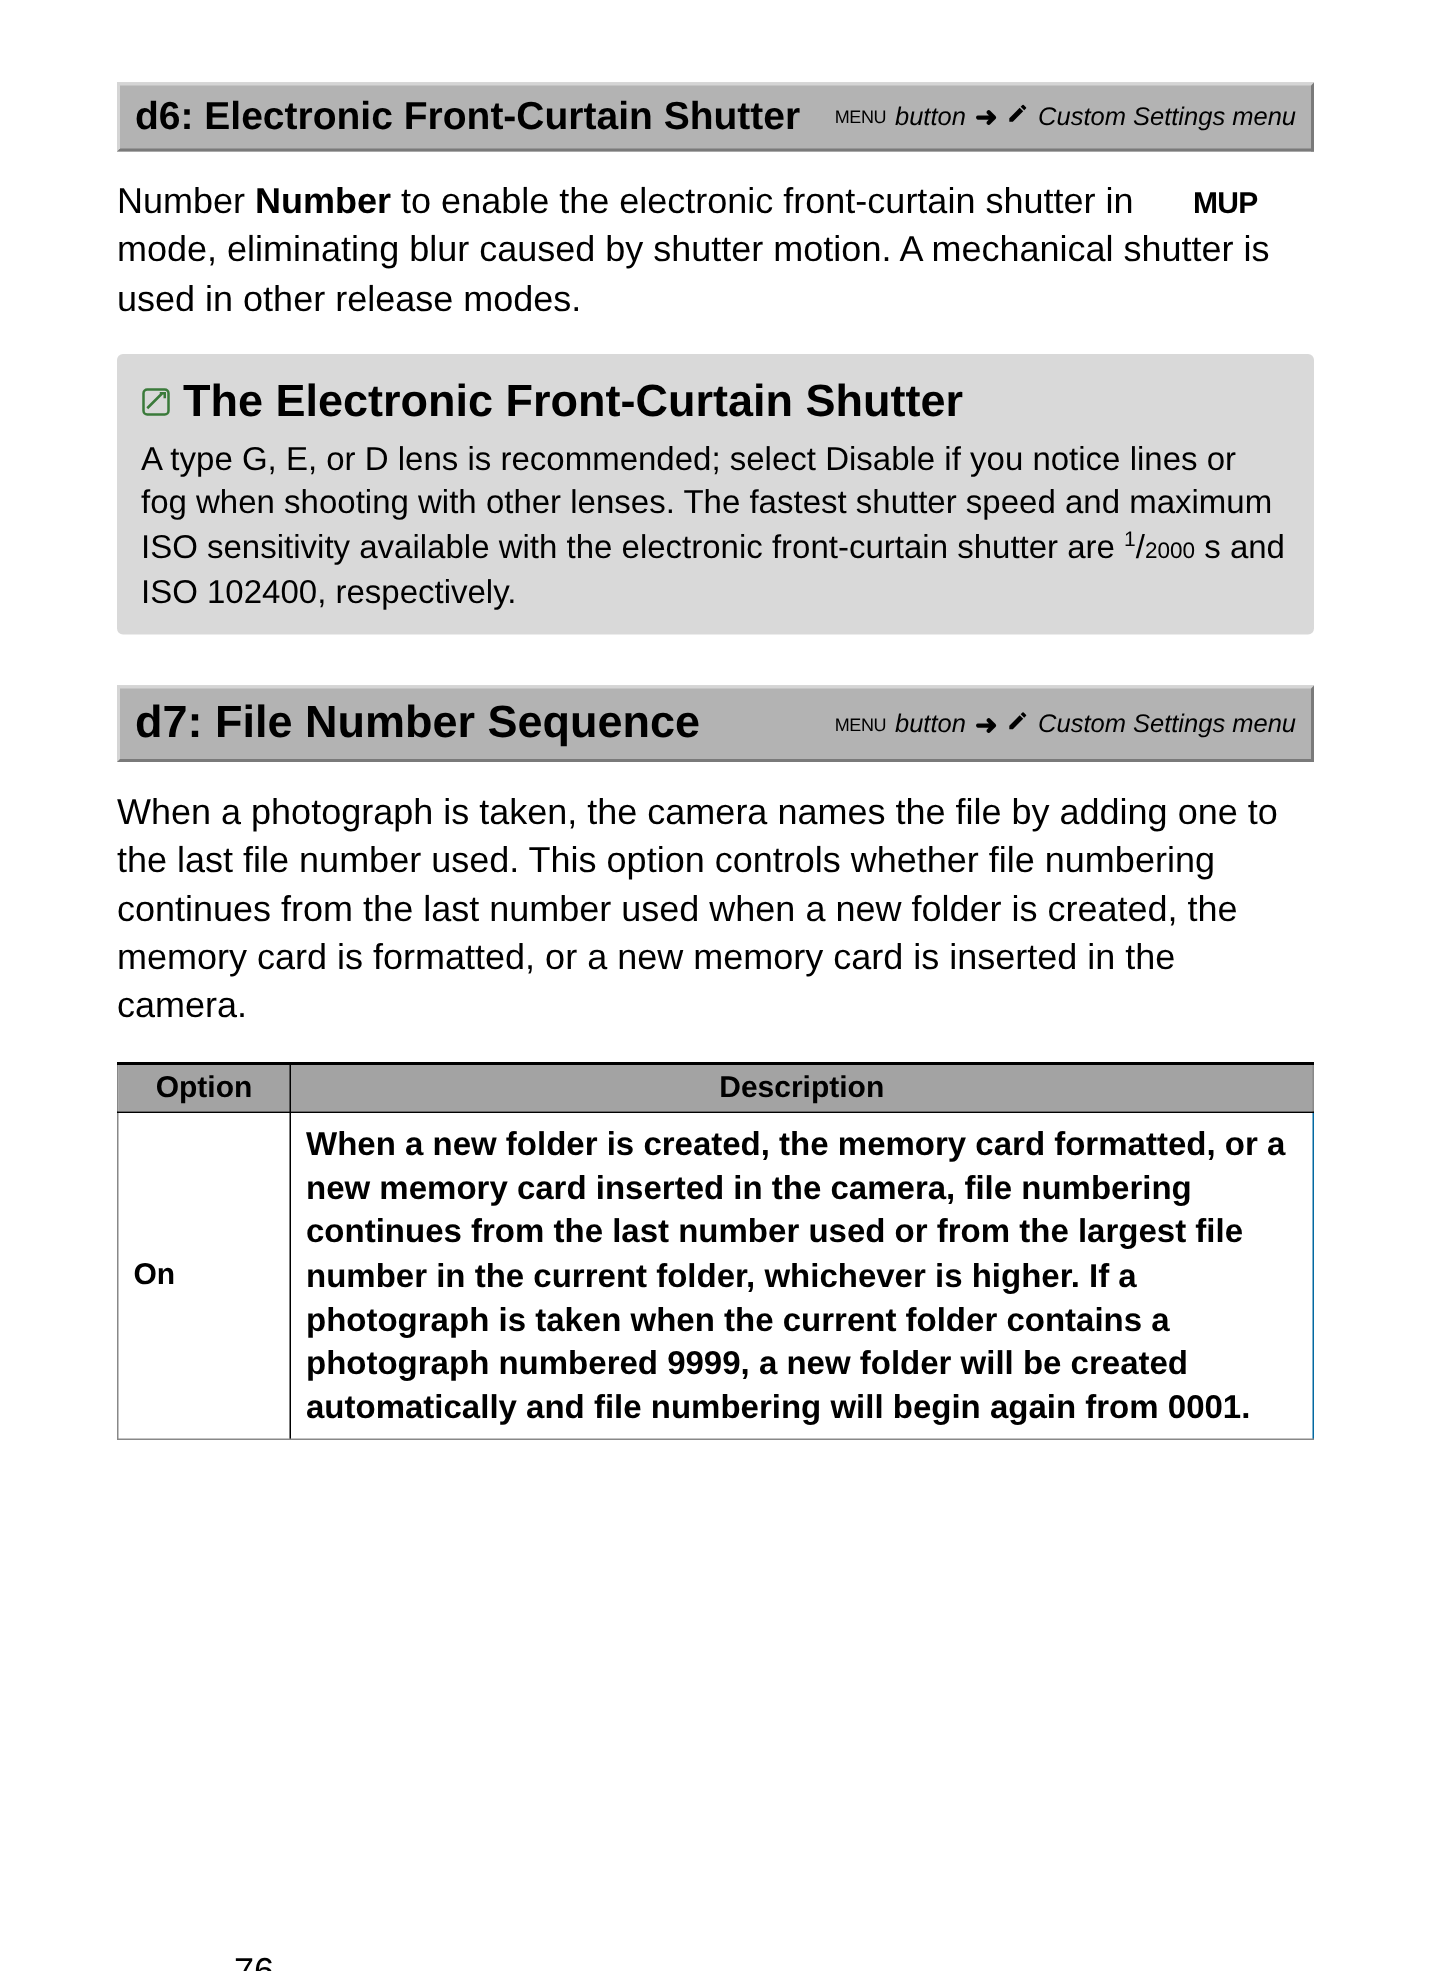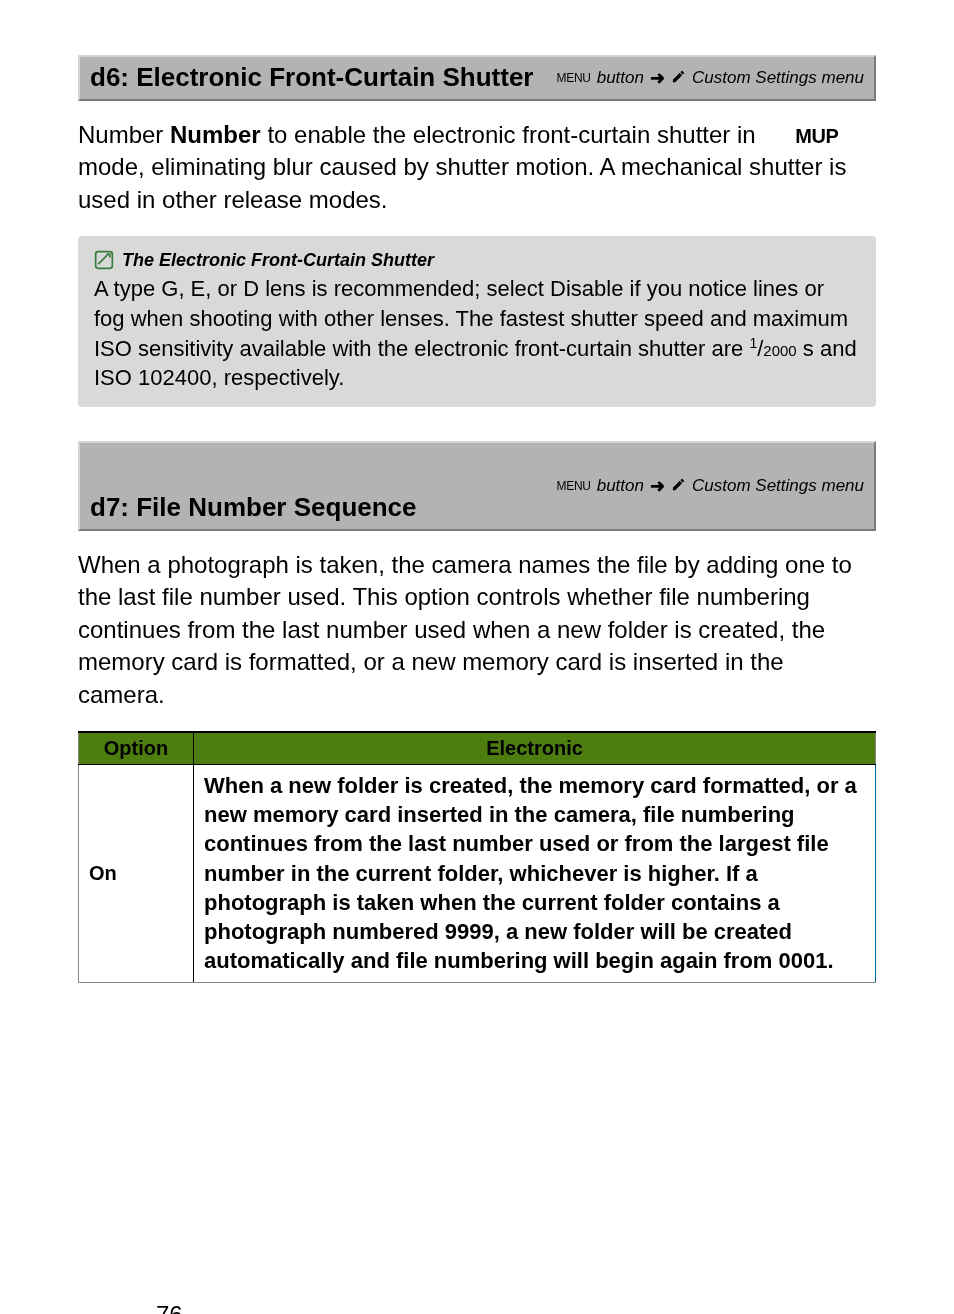--- a/index.html
+++ b/index.html
@@ -25,22 +25,21 @@
       justify-content: space-between;
       margin-bottom: 18px;
     }
     .section-title {
       font-family: "Segoe UI", Arial, sans-serif;
       font-weight: 700;
       font-size: 26px;
       line-height: 1.15;
     }
     .section-title.single {
-      font-size: 26px;
-      margin-top: 44px;
+      font-size: 30px;
     }
     .breadcrumb {
       font-size: 17px;
       display: flex;
       align-items: center;
       gap: 6px;
       white-space: nowrap;
     }
     .breadcrumb .menu-label {
       font-weight: 400;
@@ -93,42 +92,41 @@
     }
     .note-icon {
       width: 20px;
       height: 20px;
       display: inline-flex;
       align-items: center;
       justify-content: center;
     }
     .note-title {
       font-weight: 700;
-      font-size: 18px;
-      font-style: italic;
+      font-size: 30px;
     }
     .note-box .bold {
       font-weight: 400;
     }
     .note-box sup {
       font-size: 14px;
       vertical-align: super;
       line-height: 0;
     }
     .note-box .sub {
       font-size: 15px;
     }
     .options-table {
       width: 100%;
       border-collapse: collapse;
       font-size: 22px;
       margin-top: 4px;
     }
     .options-table th {
-      background: #4d7c0f;
+      background: #a3a3a3;
       font-family: Arial, sans-serif;
       font-weight: 700;
       font-size: 20px;
       text-align: center;
       padding: 4px 8px;
       border: 1px solid #000;
       border-top: 2px solid #000;
     }
     .options-table td {
       border-right: 1px solid #000;
@@ -223,21 +221,21 @@
     <span class="menu-name">Custom Settings menu</span>
   </div>
 </div>
 
 <p class="body-text">When a photograph is taken, the camera names the file by adding one to the last file number used.  This option controls whether file numbering continues from the last number used when a new folder is created, the memory card is formatted, or a new memory card is inserted in the camera.</p>
 
 <table class="options-table">
   <tbody>
         <tr>
     <th>Option</th>
-    <th>Electronic</th>
+    <th>Description</th>
   </tr>
   <tr>
     <td class="opt-cell">On</td>
     <td class="desc-cell">When a new folder is created, the memory card formatted, or a new memory card inserted in the camera, file numbering continues from the last number used or from the largest file number in the current folder, whichever is higher.  If a photograph is taken when the current folder contains a photograph numbered 9999, a new folder will be created automatically and file numbering will begin again from 0001.</td>
   </tr>
 </tbody>
     </table>
 
 <div class="page-number">76</div>
 

